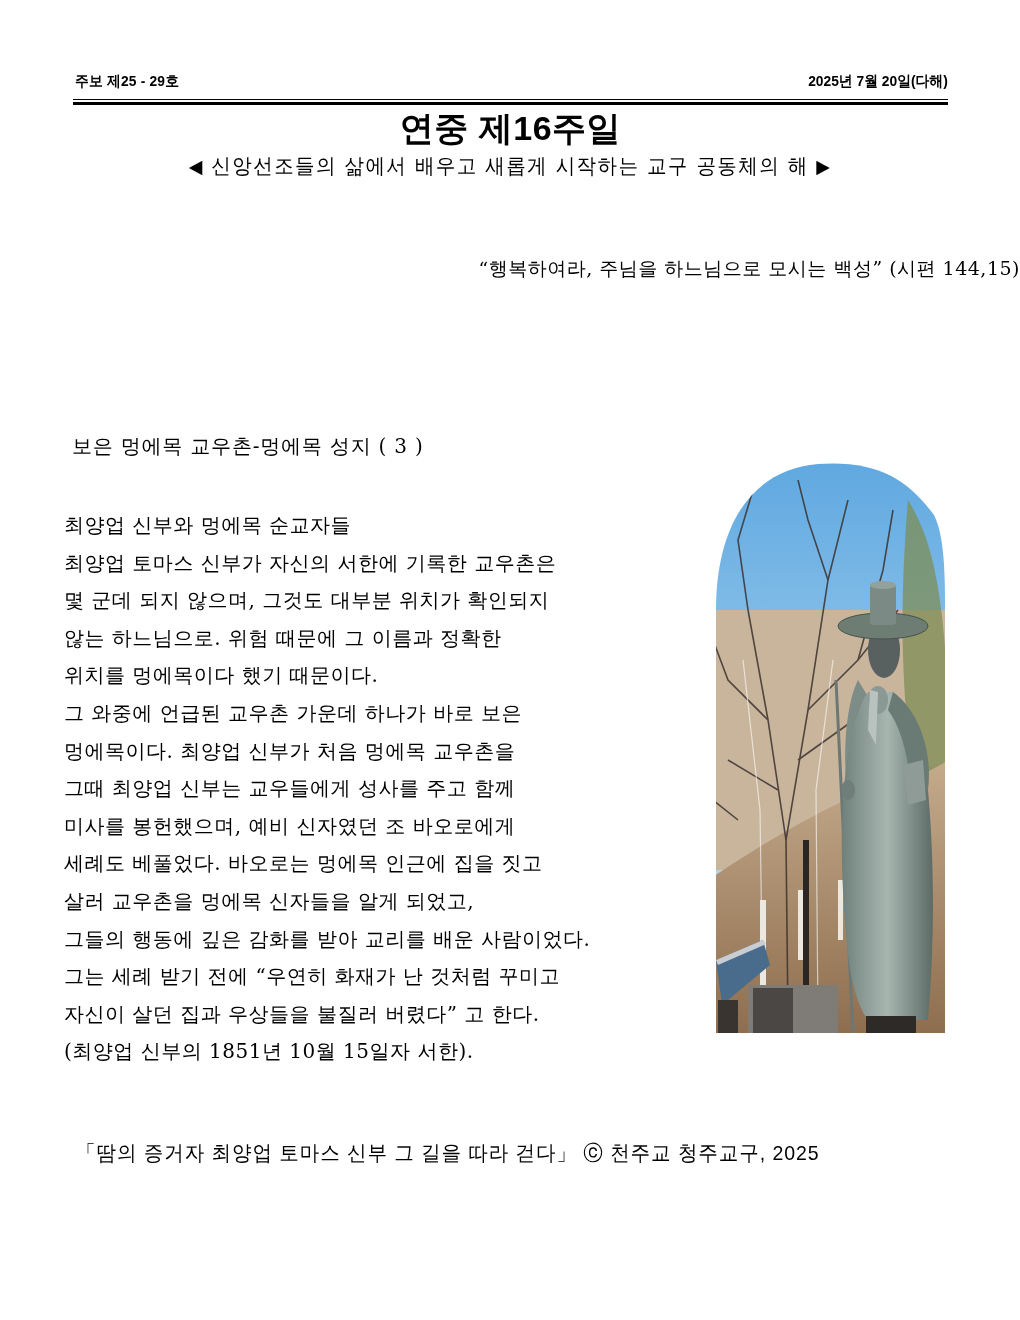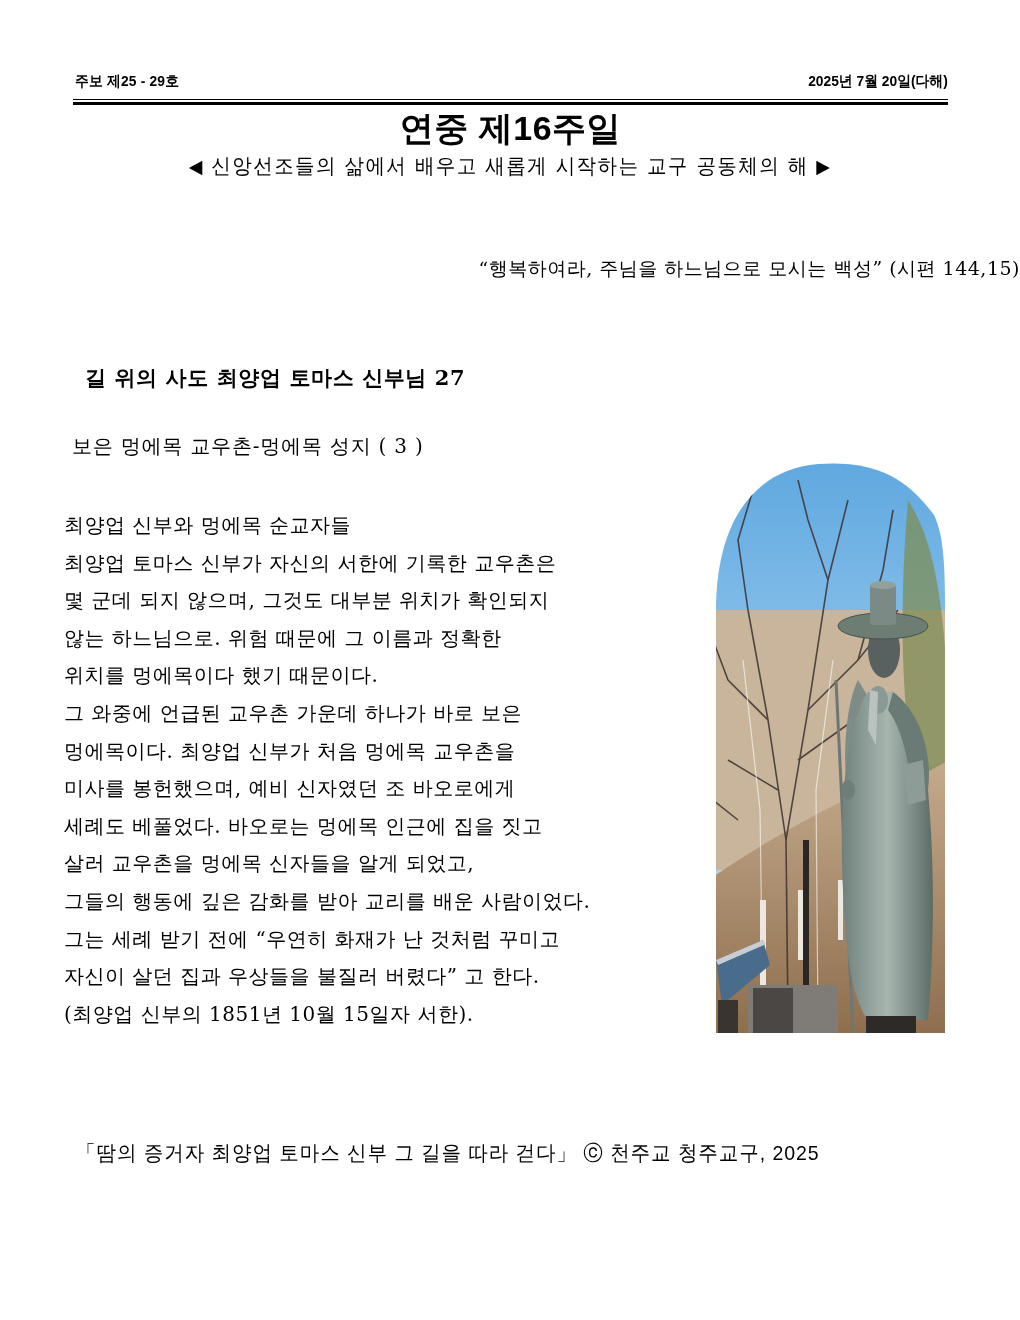--- a/index.html
+++ b/index.html
@@ -43,31 +43,31 @@
   <div class="rule-thick"></div>
 
   <div class="motto">
     <span class="tri">◀</span>
     <span>신앙선조들의 삶에서 배우고 새롭게 시작하는 교구 공동체의 해</span>
     <span class="tri">▶</span>
   </div>
 
   <div class="verse">“행복하여라, 주님을 하느님으로 모시는 백성” (시편 144,15)</div>
 
-  <div class="title">길 위의 사도 최양업 토마스 신부님 27</div>
   <div class="subtitle">보은 멍에목 교우촌-멍에목 성지 ( 3 )</div>
 
   <div class="body-text">
     <div class="line">최양업 신부와 멍에목 순교자들</div>
     <div class="line">최양업 토마스 신부가 자신의 서한에 기록한 교우촌은</div>
     <div class="line">몇 군데 되지 않으며, 그것도 대부분 위치가 확인되지</div>
     <div class="line">않는 하느님으로. 위험 때문에 그 이름과 정확한</div>
     <div class="line">위치를 멍에목이다 했기 때문이다.</div>
     <div class="line">그 와중에 언급된 교우촌 가운데 하나가 바로 보은</div>
     <div class="line">멍에목이다. 최양업 신부가 처음 멍에목 교우촌을</div>
+    <div class="line">그때 최양업 신부는 교우들에게 성사를 주고 함께</div>
     <div class="line">미사를 봉헌했으며, 예비 신자였던 조 바오로에게</div>
     <div class="line">세례도 베풀었다. 바오로는 멍에목 인근에 집을 짓고</div>
     <div class="line">살러 교우촌을 멍에목 신자들을 알게 되었고,</div>
     <div class="line">그들의 행동에 깊은 감화를 받아 교리를 배운 사람이었다.</div>
     <div class="line">그는 세례 받기 전에 “우연히 화재가 난 것처럼 꾸미고</div>
     <div class="line">자신이 살던 집과 우상들을 불질러 버렸다” 고 한다.</div>
     <div class="line">(최양업 신부의 1851년 10월 15일자 서한).</div>
   </div>
 
   <div class="photo" title="갓을 쓰고 지팡이를 든 최양업 신부 동상과 겨울 숲">

